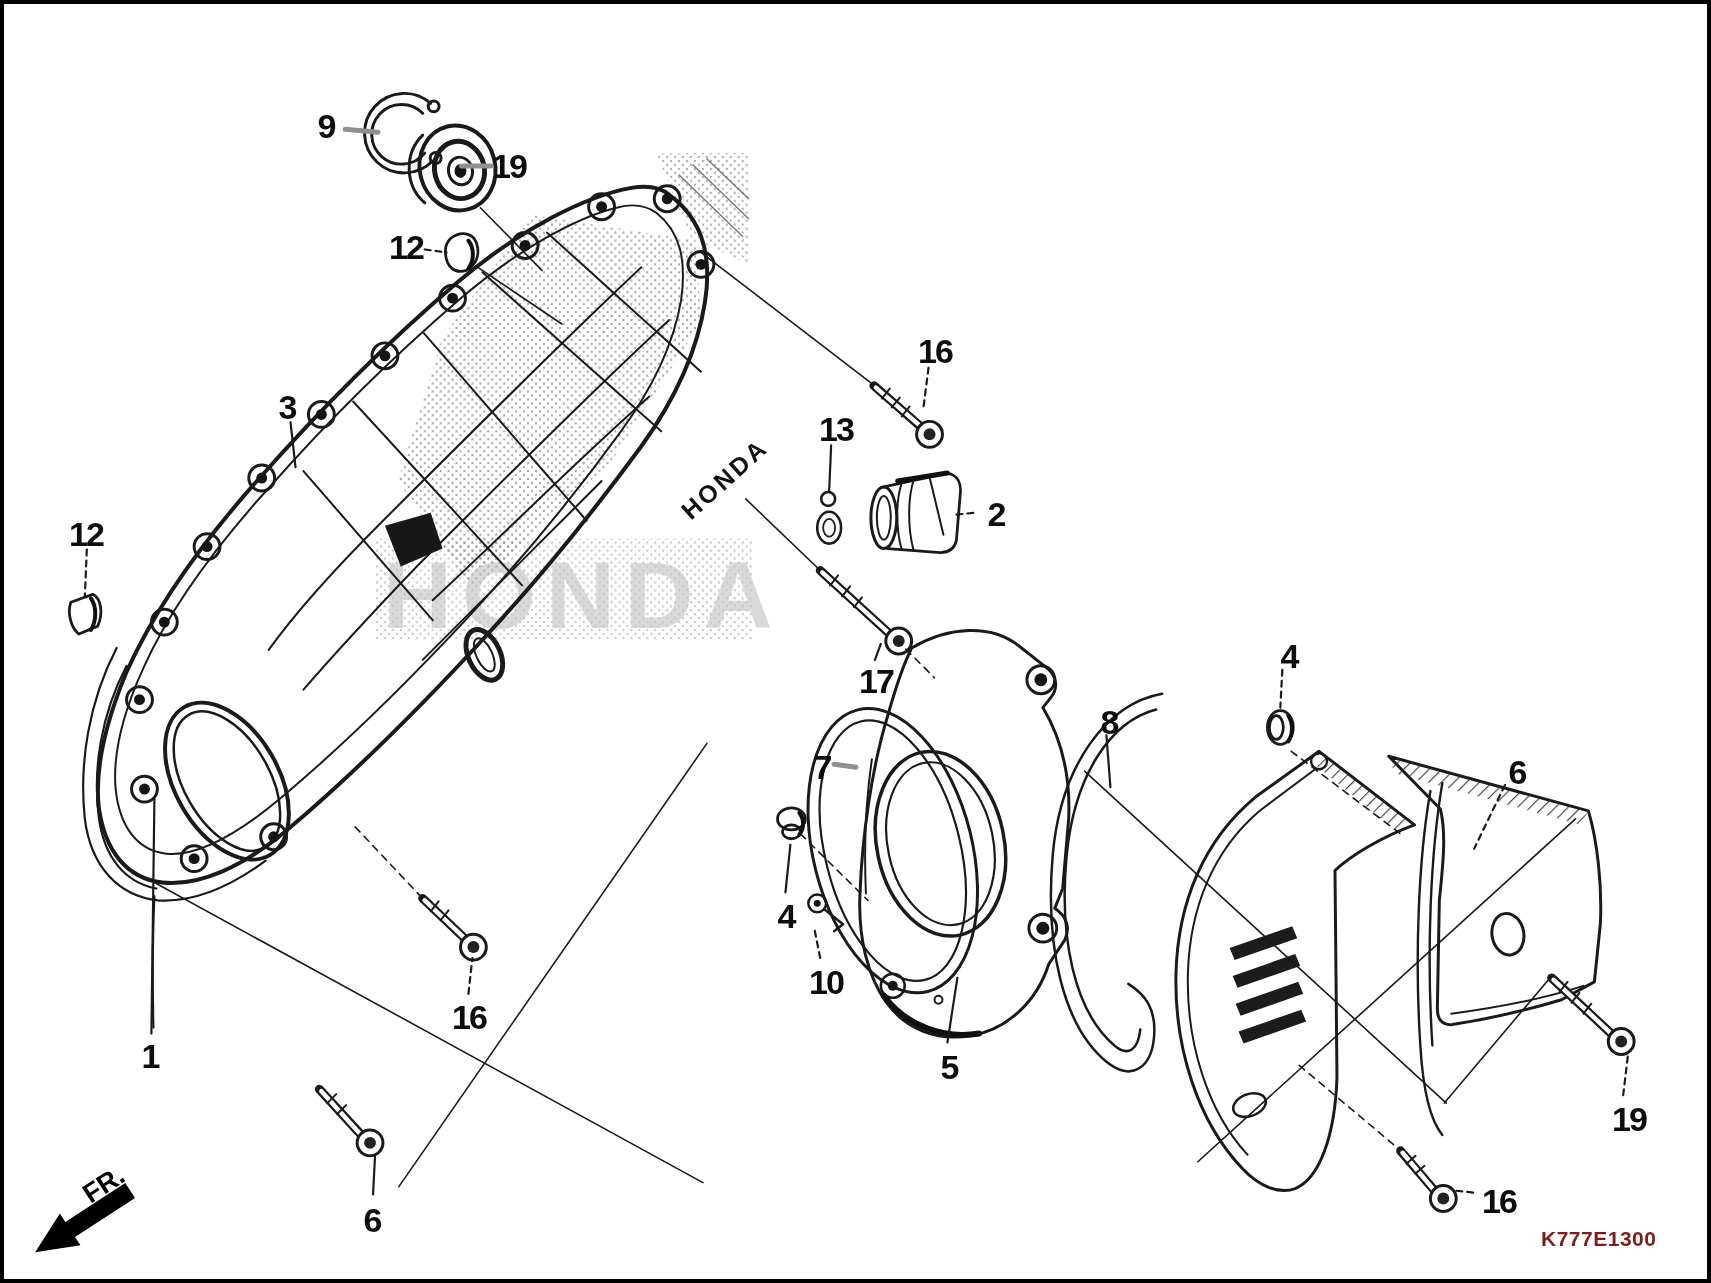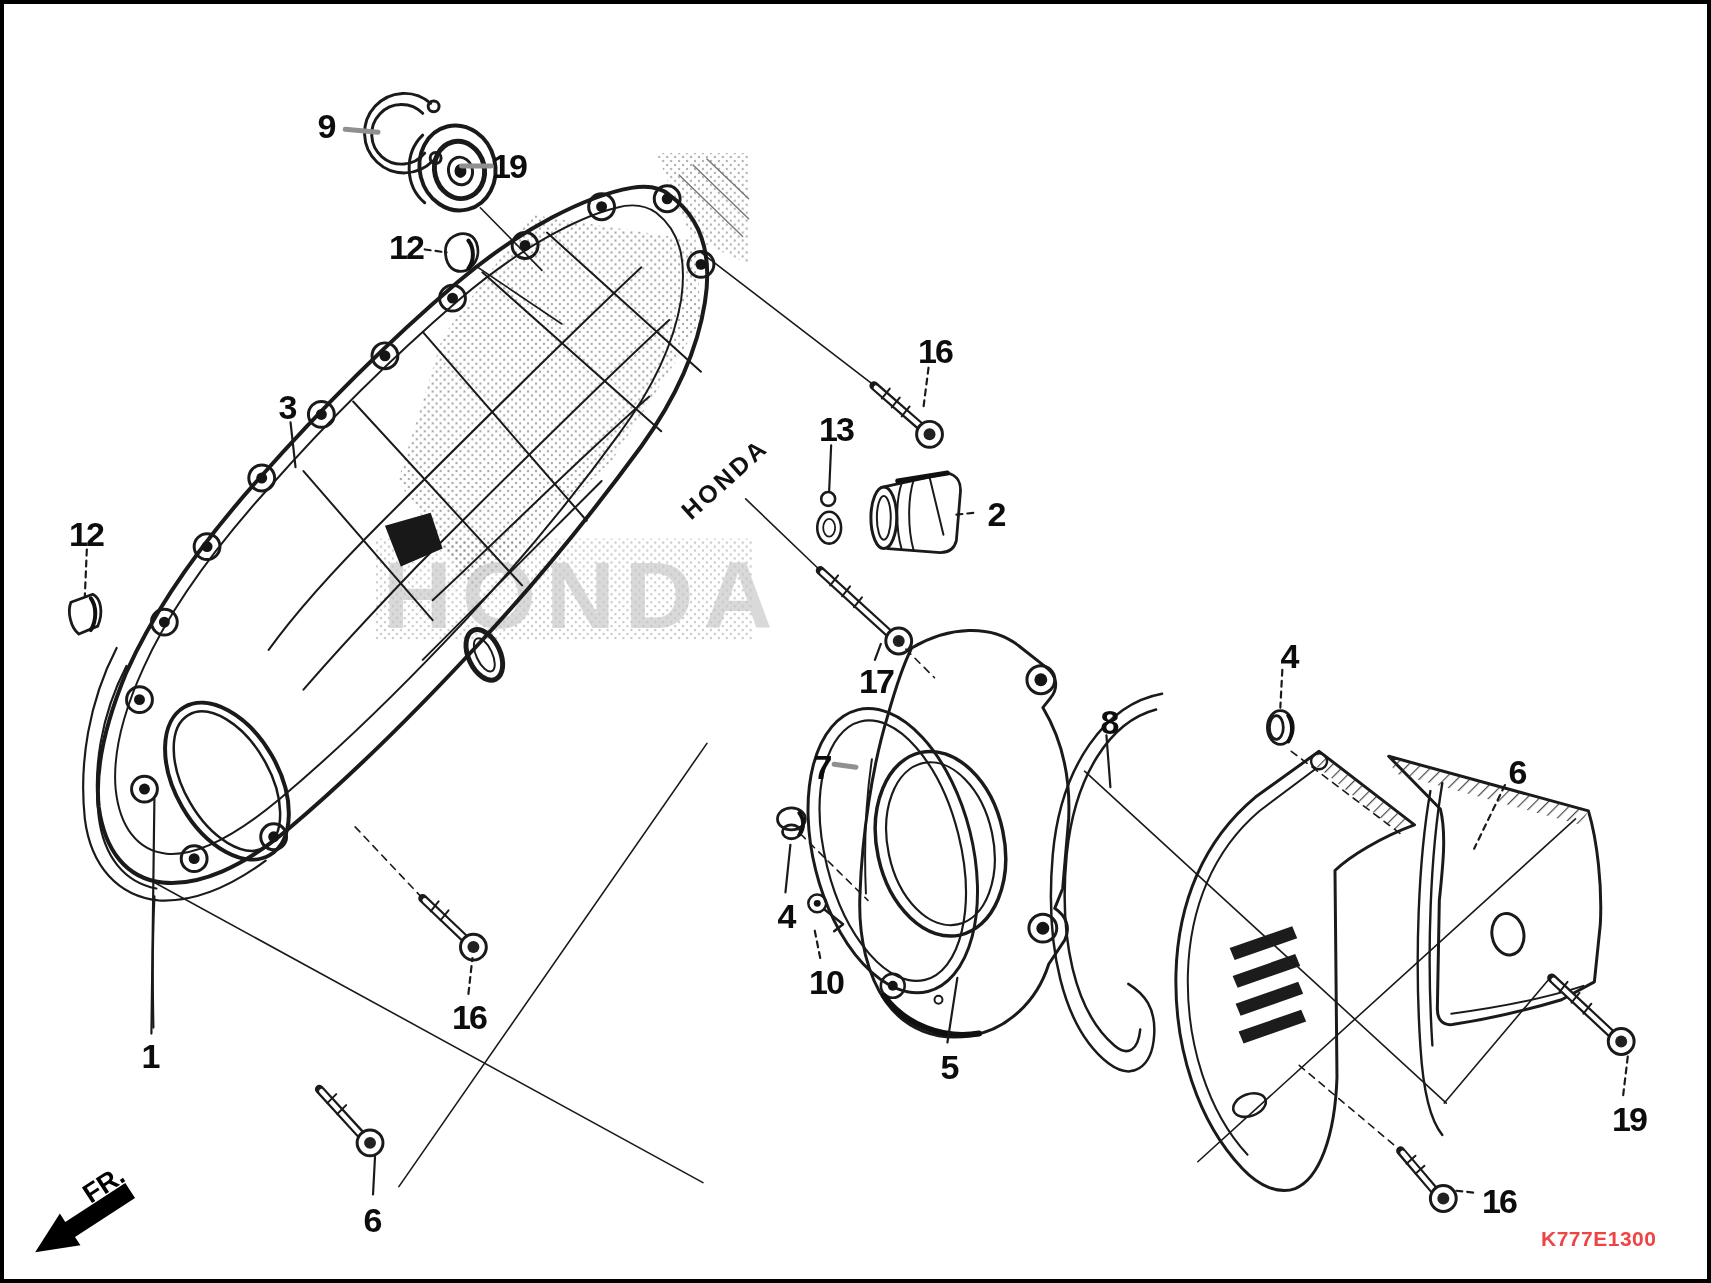--- a/index.html
+++ b/index.html
@@ -24,21 +24,21 @@
     white-space:nowrap;
     line-height:1;
   }
   #diagram-code{
     position:absolute;
     left:1537px;top:1224px;
     font-family:"Liberation Sans", sans-serif;
     font-weight:bold;
     font-size:21px;
     letter-spacing:0.5px;
-    color:#ef4444;
+    color:#7f1d1d;
     line-height:1;
   }
   #fr-label{
     position:absolute;
     left:100px;top:1181px;
     transform:translate(-50%,-50%) rotate(-33deg);
     font-family:"Liberation Sans", sans-serif;
     font-weight:bold;
     font-size:27px;
     color:#000;

